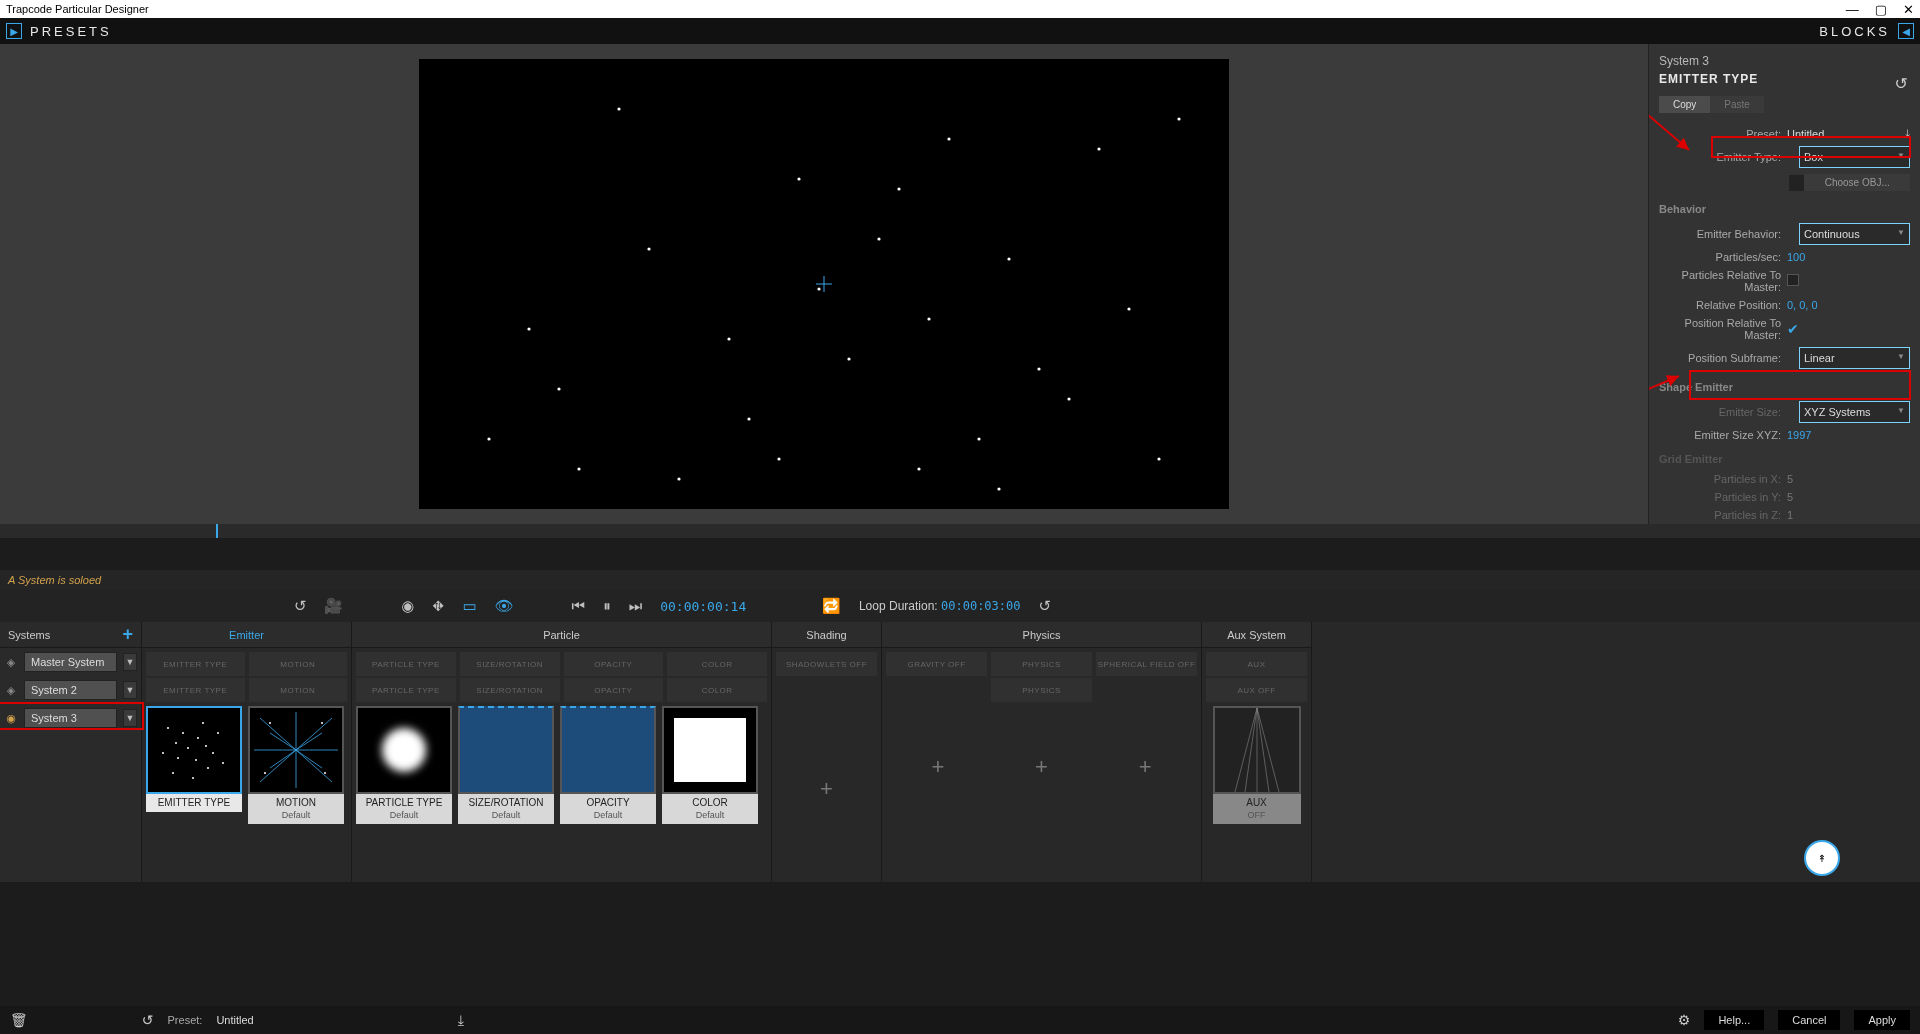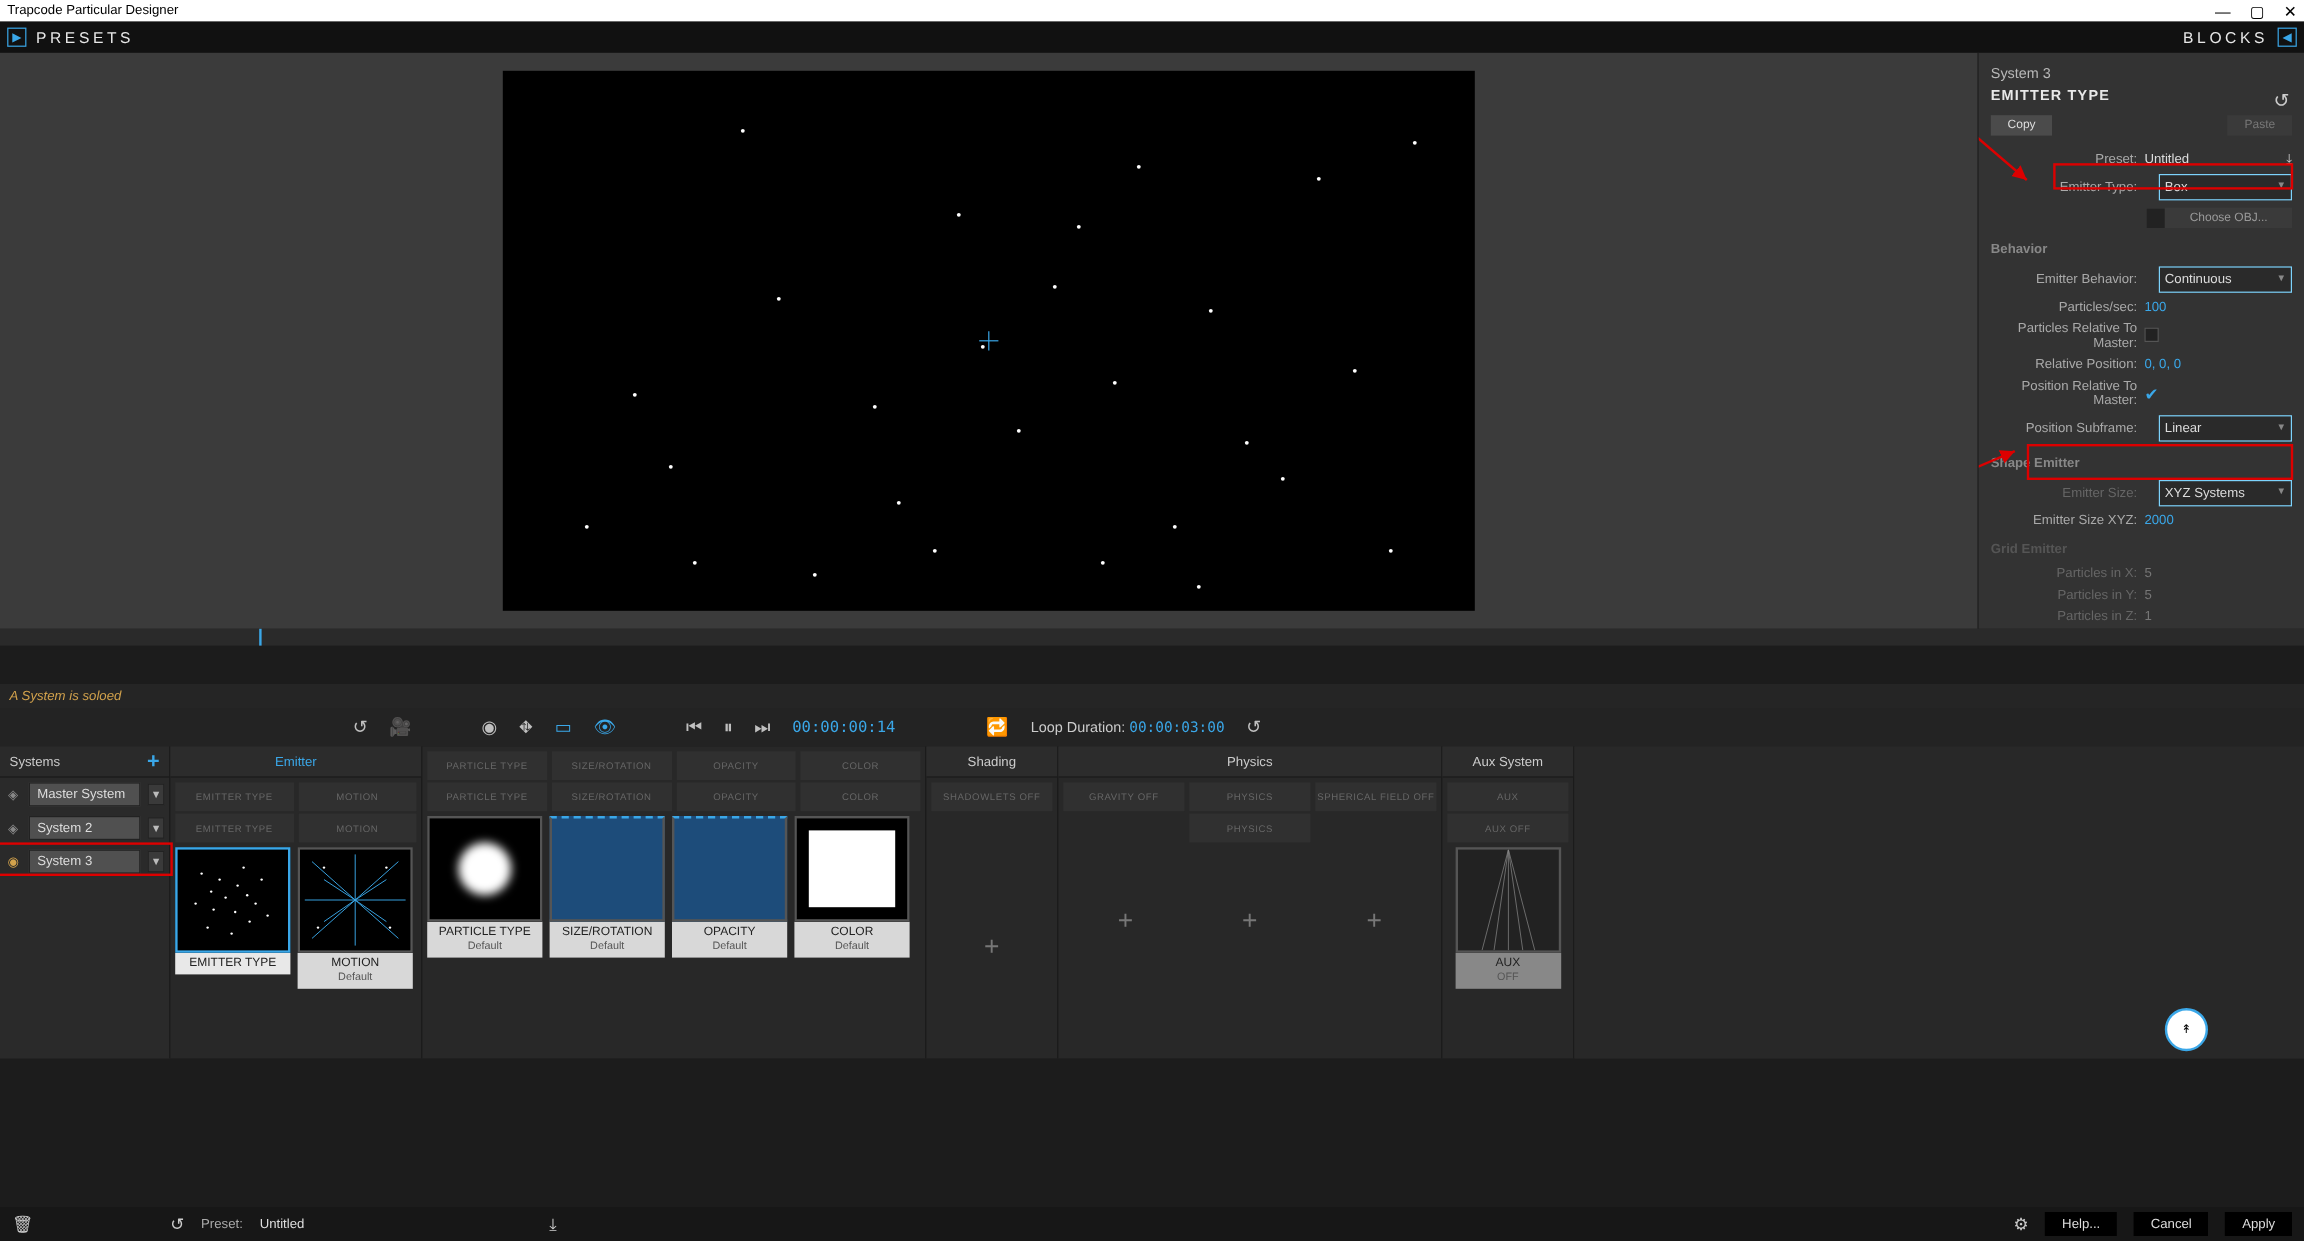--- a/index.html
+++ b/index.html
@@ -16,21 +16,21 @@
 
   
   .mainrow { display: flex; height: 480px; }
   .viewport-wrap { flex: 1; display: flex; align-items: center; justify-content: center; background: #3b3b3b; position: relative; }
 
   
   .rightpanel { width: 272px; background: #333; border-left: 1px solid #222; padding: 10px 10px; font-size: 11px; overflow: hidden; position: relative; }
   .rightpanel h4 { font-size: 12px; color: #b8b8b8; font-weight: normal; margin-bottom: 4px; }
   .rightpanel h3 { font-size: 12px; color: #e8e8e8; font-weight: bold; letter-spacing: 1px; margin-bottom: 10px; }
   .reset-icon { position: absolute; top: 30px; right: 12px; color: #ccc; font-size: 16px; }
-  .tabs { display: flex; gap: 0; margin-bottom: 14px; justify-content: space-between; }
+  .tabs { display: flex; gap: 0; margin-bottom: 14px; }
   .tab { background: #4b4b4b; padding: 3px 14px; font-size: 10px; color: #ddd; }
   .tab.dim { background: #3a3a3a; color: #777; }
   .prow { display: flex; align-items: center; margin-bottom: 6px; font-size: 11px; }
   .plabel { flex: 0 0 128px; text-align: right; color: #aaa; padding-right: 6px; }
   .plabel.dim { color: #666; }
   .pval { flex: 1; color: #3aa7e8; }
   .pval.white { color: #ddd; }
   .pselect { flex: 1; background: #2a2a2a; border: 1px solid #7dd3fc; padding: 4px 4px; color: #ddd; position: relative; margin-left: 12px; }
   .pselect::after { content: "▼"; position: absolute; right: 4px; font-size: 8px; color: #888; }
   .psection { color: #888; font-weight: bold; margin: 12px 0 8px; font-size: 11px; }
@@ -204,21 +204,21 @@
       <div class="pselect">Linear</div>
     </div>
 
     <div class="psection">Shape Emitter</div>
     <div class="prow">
       <div class="plabel dim">Emitter Size:</div>
       <div class="pselect">XYZ Systems</div>
     </div>
     <div class="prow">
       <div class="plabel">Emitter Size XYZ:</div>
-      <div class="pval">2000</div>
+      <div class="pval">1997</div>
     </div>
 
     <div class="psection dim">Grid Emitter</div>
     <div class="prow">
         <div class="plabel dim">Particles in X:</div>
         <div class="pval" style="color:#777">5</div>
       </div>
     <div class="prow">
         <div class="plabel dim">Particles in Y:</div>
         <div class="pval" style="color:#777">5</div>
@@ -365,20 +365,21 @@
                   <circle cx="75" cy="65" r="1"></circle>
                 </g>
               </svg></div>
           <div class="cap"><span>MOTION</span><br><span class="sub">Default</span></div>
         </div>
       </div>
     </div>
   </div>
 
   <div class="colblock" style="width:420px;">
+    <div class="hdr">Particle</div>
     <div class="body">
       <div class="tilestack">
         <div class="tilerow">
           <div class="minitile">PARTICLE TYPE</div>
           <div class="minitile">SIZE/ROTATION</div>
           <div class="minitile">OPACITY</div>
           <div class="minitile">COLOR</div>
         </div>
         <div class="tilerow">
           <div class="minitile">PARTICLE TYPE</div>

